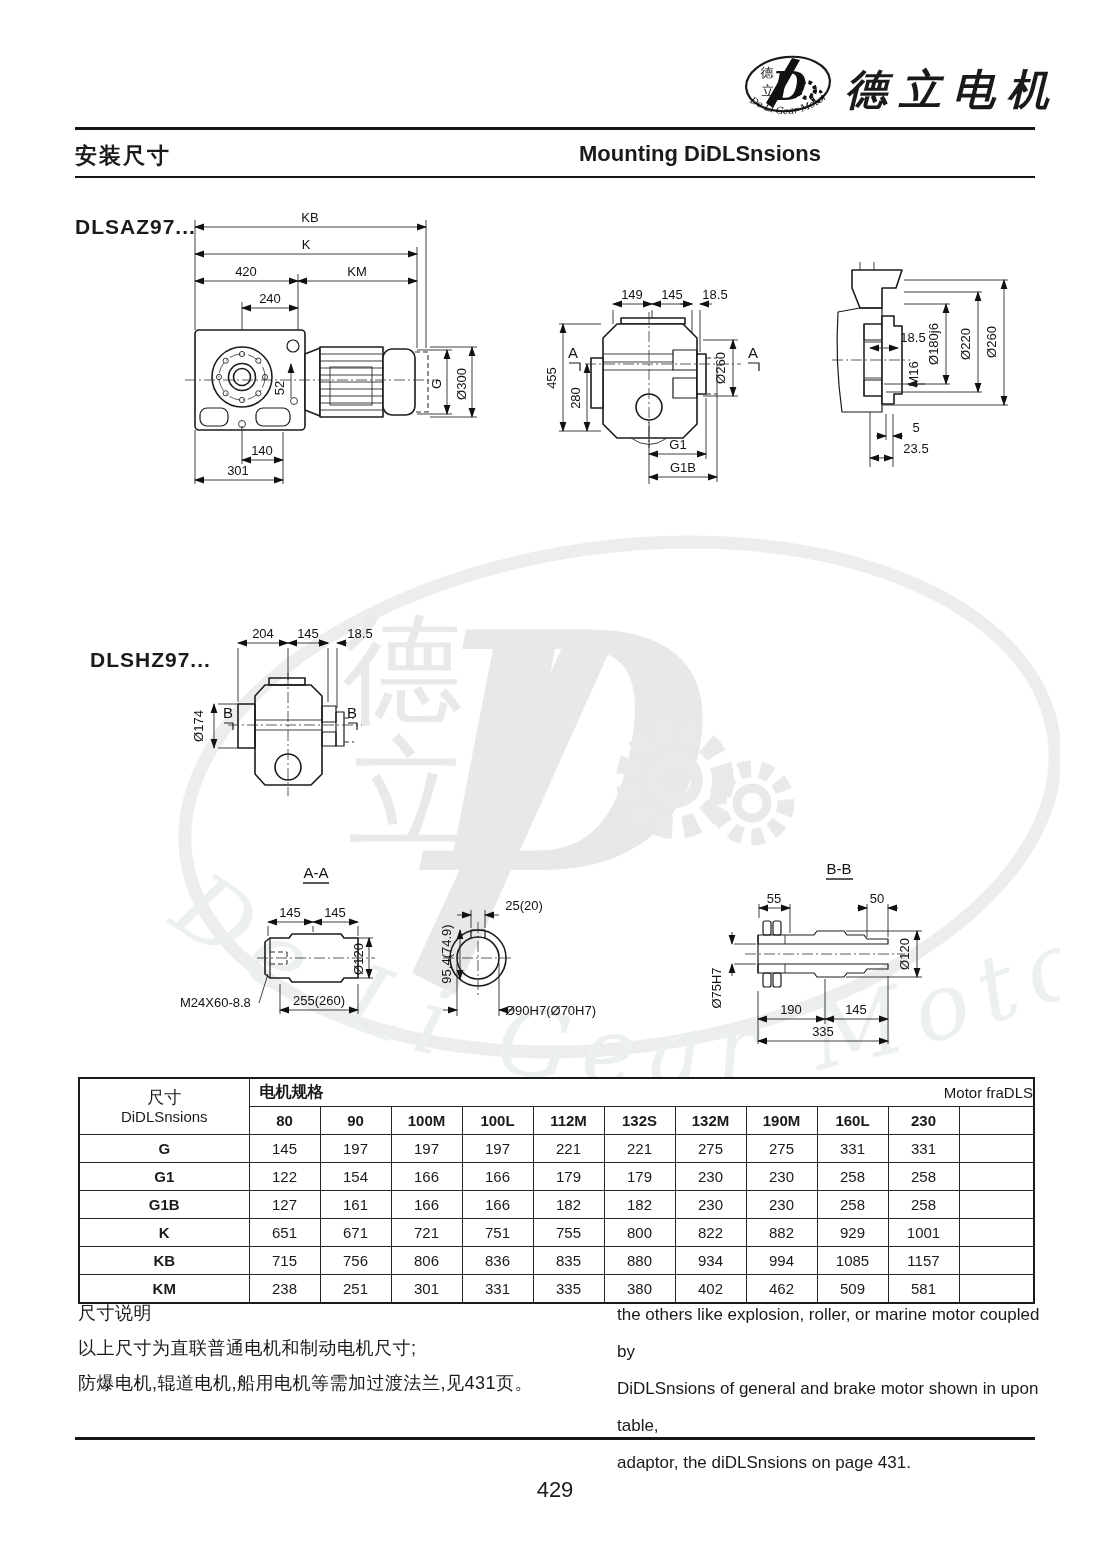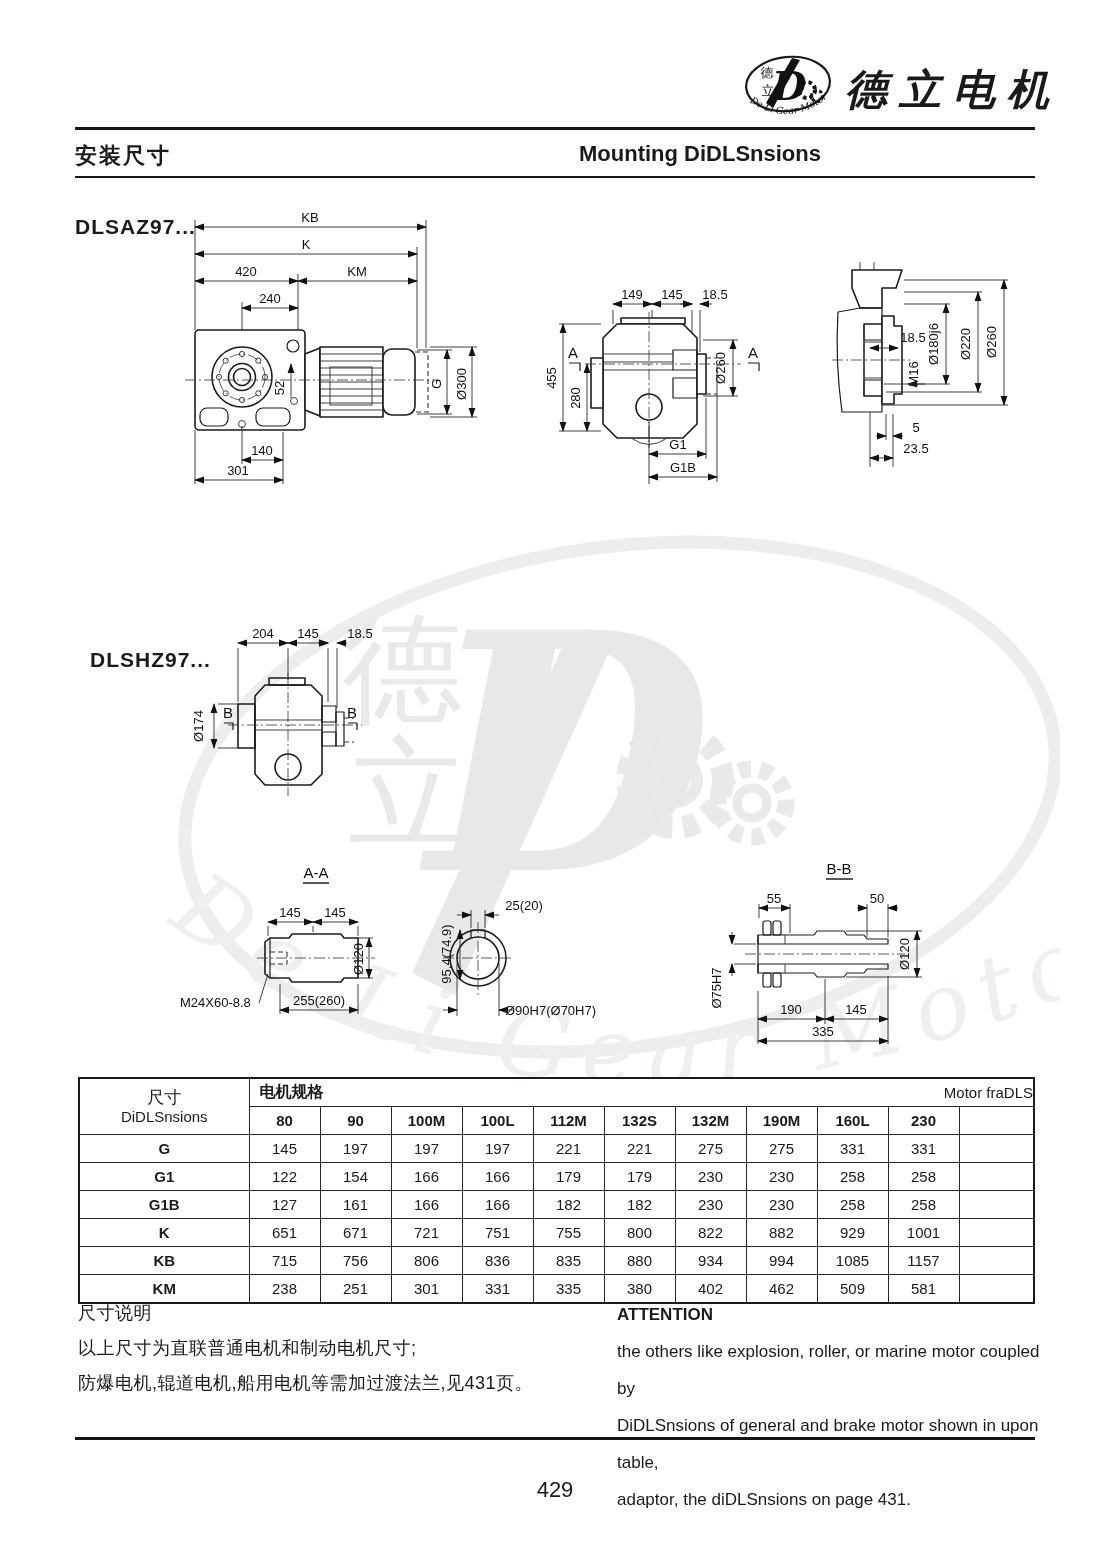--- a/index.html
+++ b/index.html
@@ -587,20 +587,19 @@
       </tbody>
   </table>
 </div>
 
 <div class="abs layer note-zh" style="left:78px;top:1296px;width:510px;">
   <div class="t">尺寸说明</div>
   <div>以上尺寸为直联普通电机和制动电机尺寸;</div>
   <div>防爆电机,辊道电机,船用电机等需加过渡法兰,见431页。</div>
 </div>
 <div class="abs layer note-en" style="left:617px;top:1296px;width:440px;">
-  <div class="t">ATTENTION</div>
   <div>the others like explosion, roller, or marine motor coupled by</div>
   <div>DiDLSnsions of general and brake motor shown in upon table,</div>
   <div>adaptor, the diDLSnsions on page 431.</div>
 </div>
 
 <div class="abs layer rule" style="left:75px;top:1437px;width:960px;height:2.5px;"></div>
 <div class="abs layer pagenum" style="left:75px;top:1449px;width:960px;">429</div>
 
 </body></html>

